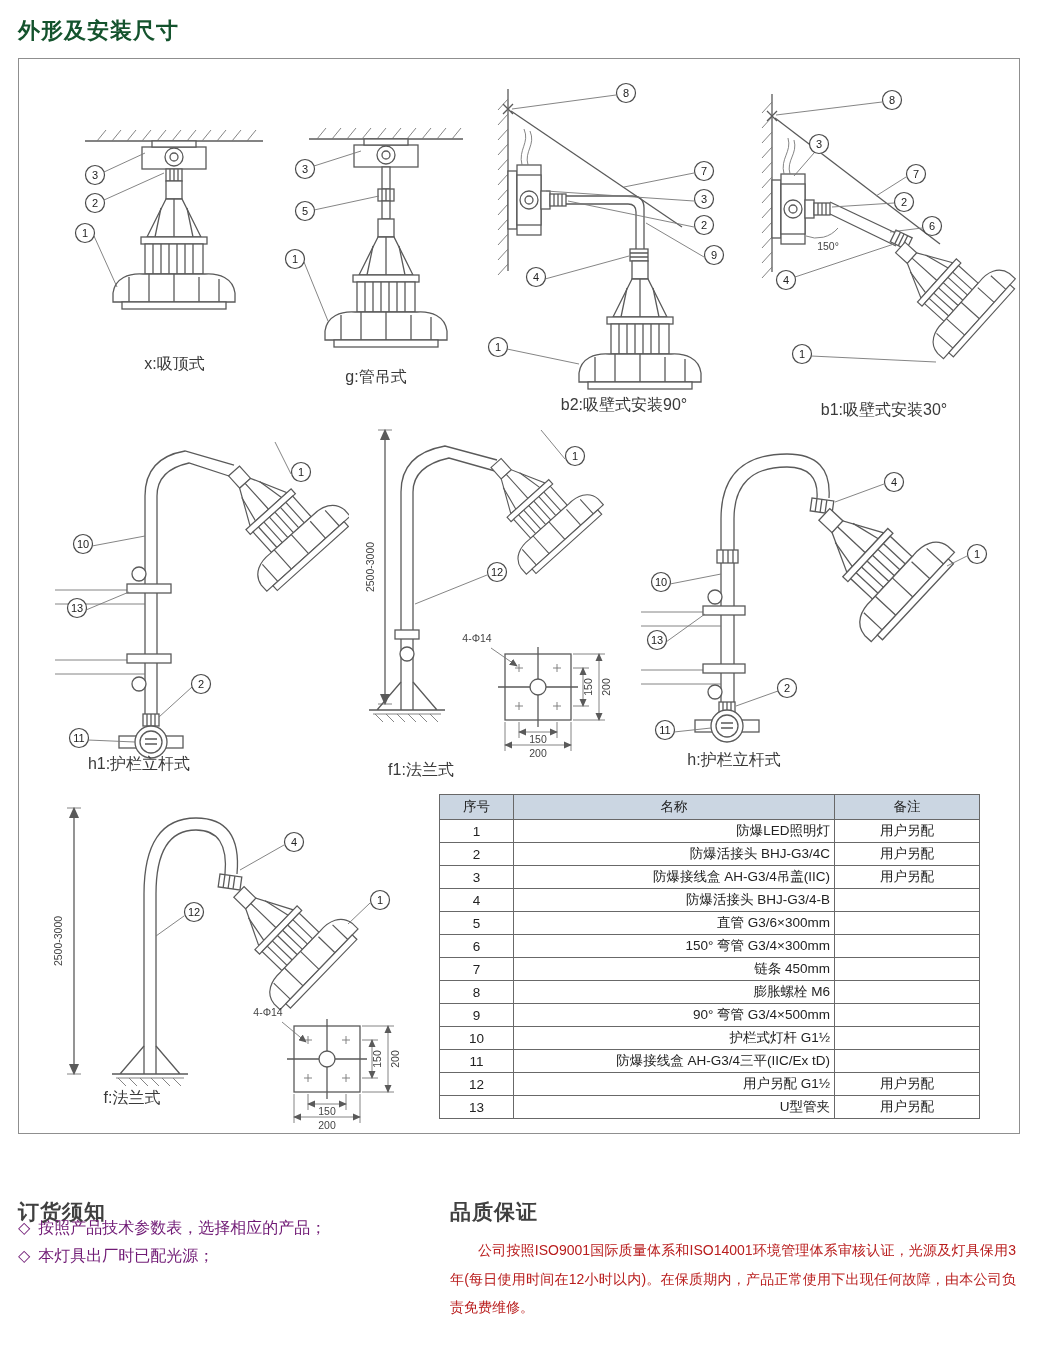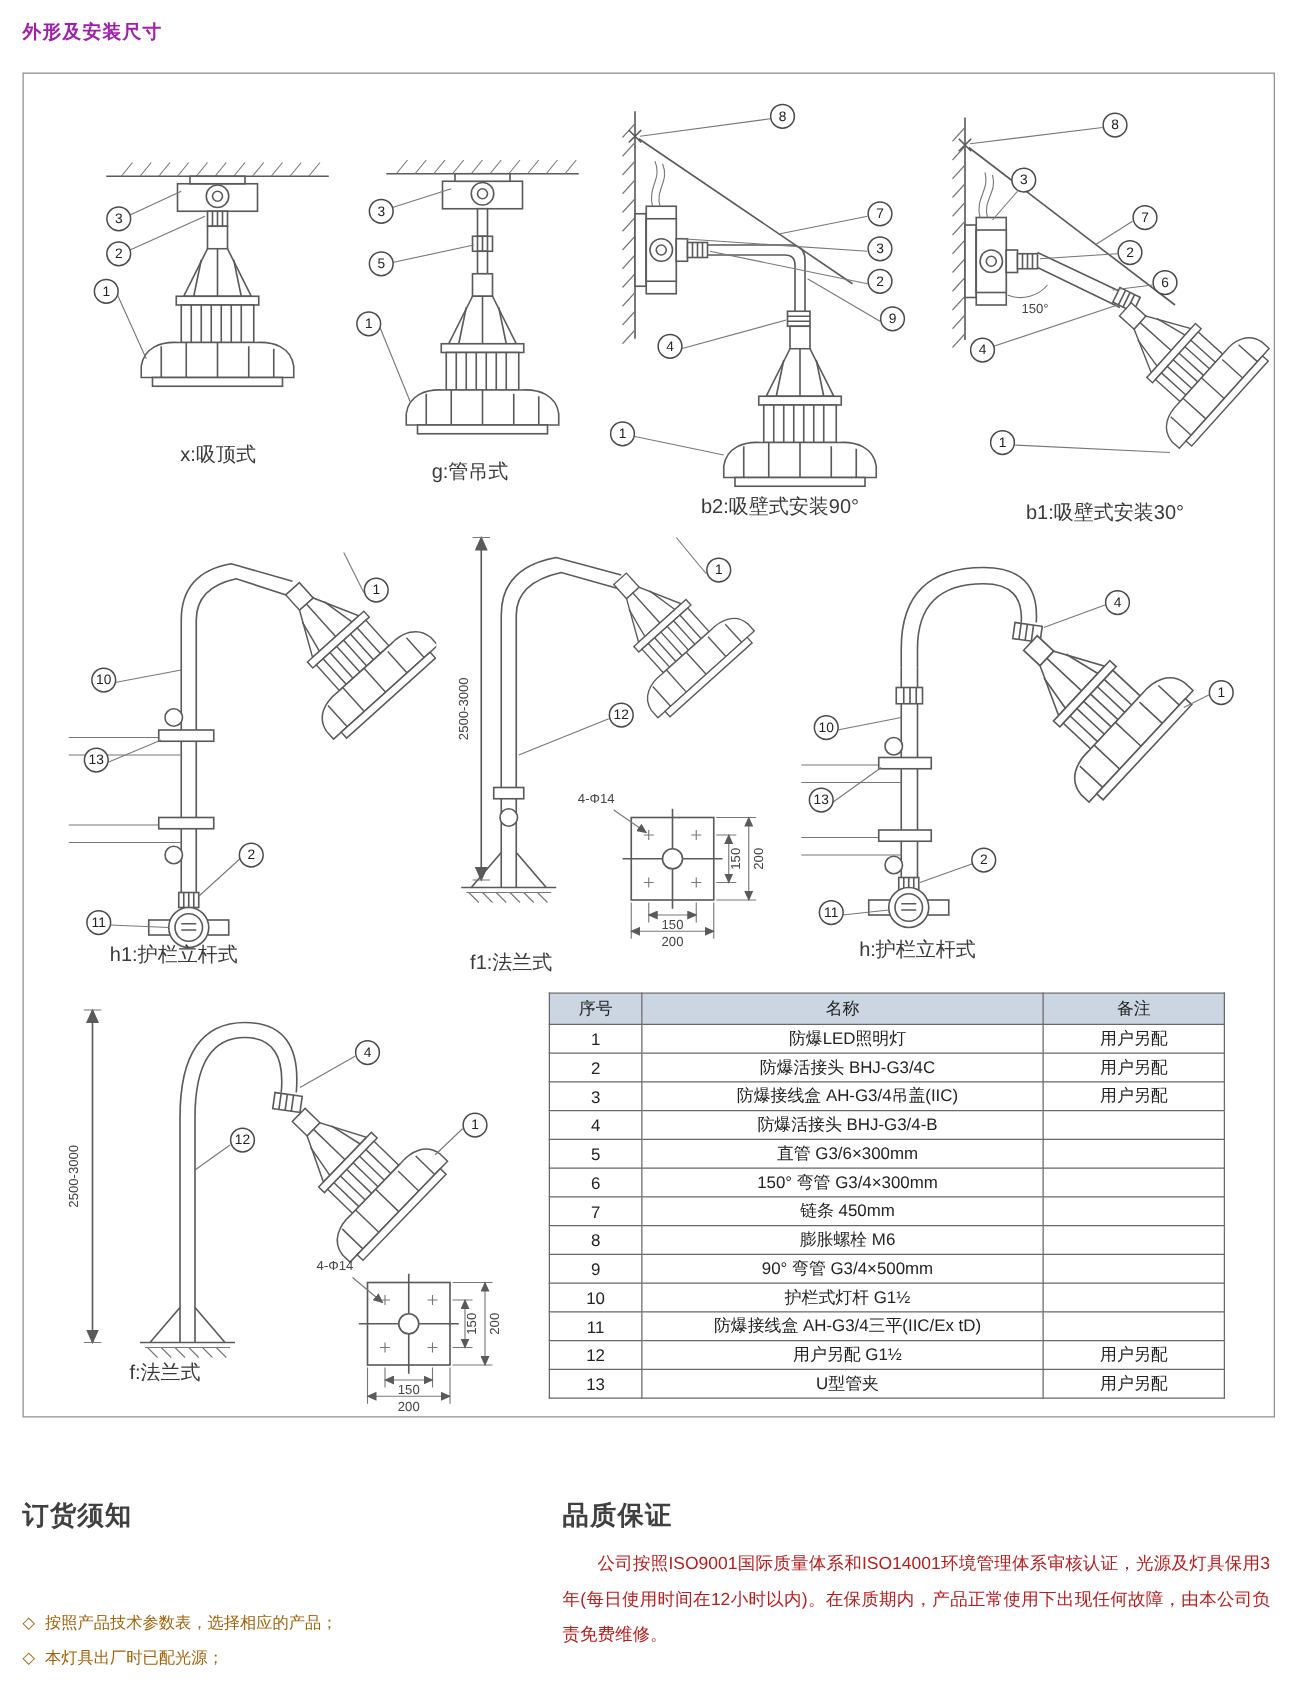--- a/index.html
+++ b/index.html
@@ -1,35 +1,35 @@
 <!DOCTYPE html>
 <html><head>
 <meta charset="utf-8">
 <style>
 *{margin:0;padding:0;box-sizing:border-box}
 html,body{width:1040px;height:1365px;background:#fff;font-family:"Liberation Sans","DejaVu Sans",sans-serif;color:#222;position:relative}
-.page-title{position:absolute;left:18px;top:16px;font-size:15px;font-weight:bold;color:#a21caf;letter-spacing:1px}
+.page-title{position:absolute;left:18px;top:16px;font-size:22px;font-weight:bold;color:#14532d;letter-spacing:1px}
 .main-box{position:absolute;left:18px;top:58px;width:1002px;height:1076px;border:1px solid #8f8f8f;background:#fff}
 .diag{position:absolute}
 .cap{position:absolute;font-size:16px;color:#3a3a3a;text-align:center;white-space:nowrap}
 .sh{fill:#fff;stroke:#5a5a5a;stroke-width:1.3}
 .ln{fill:none;stroke:#5a5a5a;stroke-width:1.3}
 .thin{fill:none;stroke:#777;stroke-width:0.9}
 .co{fill:#fff;stroke:#4a4a4a;stroke-width:1.2}
 .cot{font-size:11px;fill:#222;text-anchor:middle}
 .dim{font-size:10.5px;fill:#444;text-anchor:middle}
 .ldr{stroke:#777;stroke-width:0.9;fill:none}
 .parts-table{position:absolute;left:420px;top:735px;width:540px;border-collapse:collapse;table-layout:fixed}
 .parts-table th,.parts-table td{border:1px solid #686868;font-size:13.5px;font-weight:normal;height:23px;padding:0 4px;background:#fff;color:#222}
 .parts-table th{background:#cbd6e2;height:25px;}
 .parts-table td.c{text-align:center}
-.parts-table td.l{text-align:center;padding-left:12px}
+.parts-table td.l{text-align:right;padding-left:12px}
 .col-no{width:74px}.col-name{width:321px}.col-note{width:145px}
 .sec-title{position:absolute;font-size:21px;font-weight:bold;color:#404040;letter-spacing:1px}
-.order-list{position:absolute;left:18px;top:1284px;font-size:13px;line-height:28px;color:#a16207}
+.order-list{position:absolute;left:18px;top:1214px;font-size:16px;line-height:28px;color:#701a75}
 .order-item{display:block}
 .order-item .bullet{margin-right:8px}
 .quality-text{position:absolute;left:450px;top:1236px;width:566px;font-size:14px;line-height:28.5px;text-indent:2em;text-align:justify;color:#b91c1c}
 </style>
 </head>
 <body>
 
 <svg width="0" height="0" style="position:absolute" aria-hidden="true">
   <defs>
     <marker id="arr" markerWidth="9" markerHeight="8" refX="8" refY="4" orient="auto-start-reverse">
@@ -315,21 +315,21 @@
           <path class="ldr" d="M216,45 L192,16"></path>
           <circle class="co" cx="226" cy="42" r="9.5"></circle>
           <text class="cot" x="226" y="45.5">1</text>
         </g>
       <g>
           <path class="ldr" d="M138,161 L66,190"></path>
           <circle class="co" cx="148" cy="158" r="9.5"></circle>
           <text class="cot" x="148" y="161.5">12</text>
         </g>
     </svg>
-    <div class="cap" style="left:0px;top:346px;width:120px">f1:法兰式</div>
+    <div class="cap" style="left:12px;top:346px;width:120px">f1:法兰式</div>
   </div>
 
   <div class="diag" style="left:620px;top:365px;width:380px;height:355px">
     <svg width="380" height="322" viewBox="0 0 380 322">
       <path class="ln" d="M82,110 V95 Q82,30 148,30 Q193,30 190,74 M95,110 V95 Q95,43 148,43 Q180,43 178,74"></path>
       <g transform="translate(173,74) rotate(8)">
           <rect class="sh" x="0" y="0" width="22" height="13"></rect>
           <path class="ln" d="M5,0 V13 M10,0 V13 M15,0 V13"></path>
         </g>
       <use href="#lampF" transform="translate(141,138) rotate(-47)"></use>

